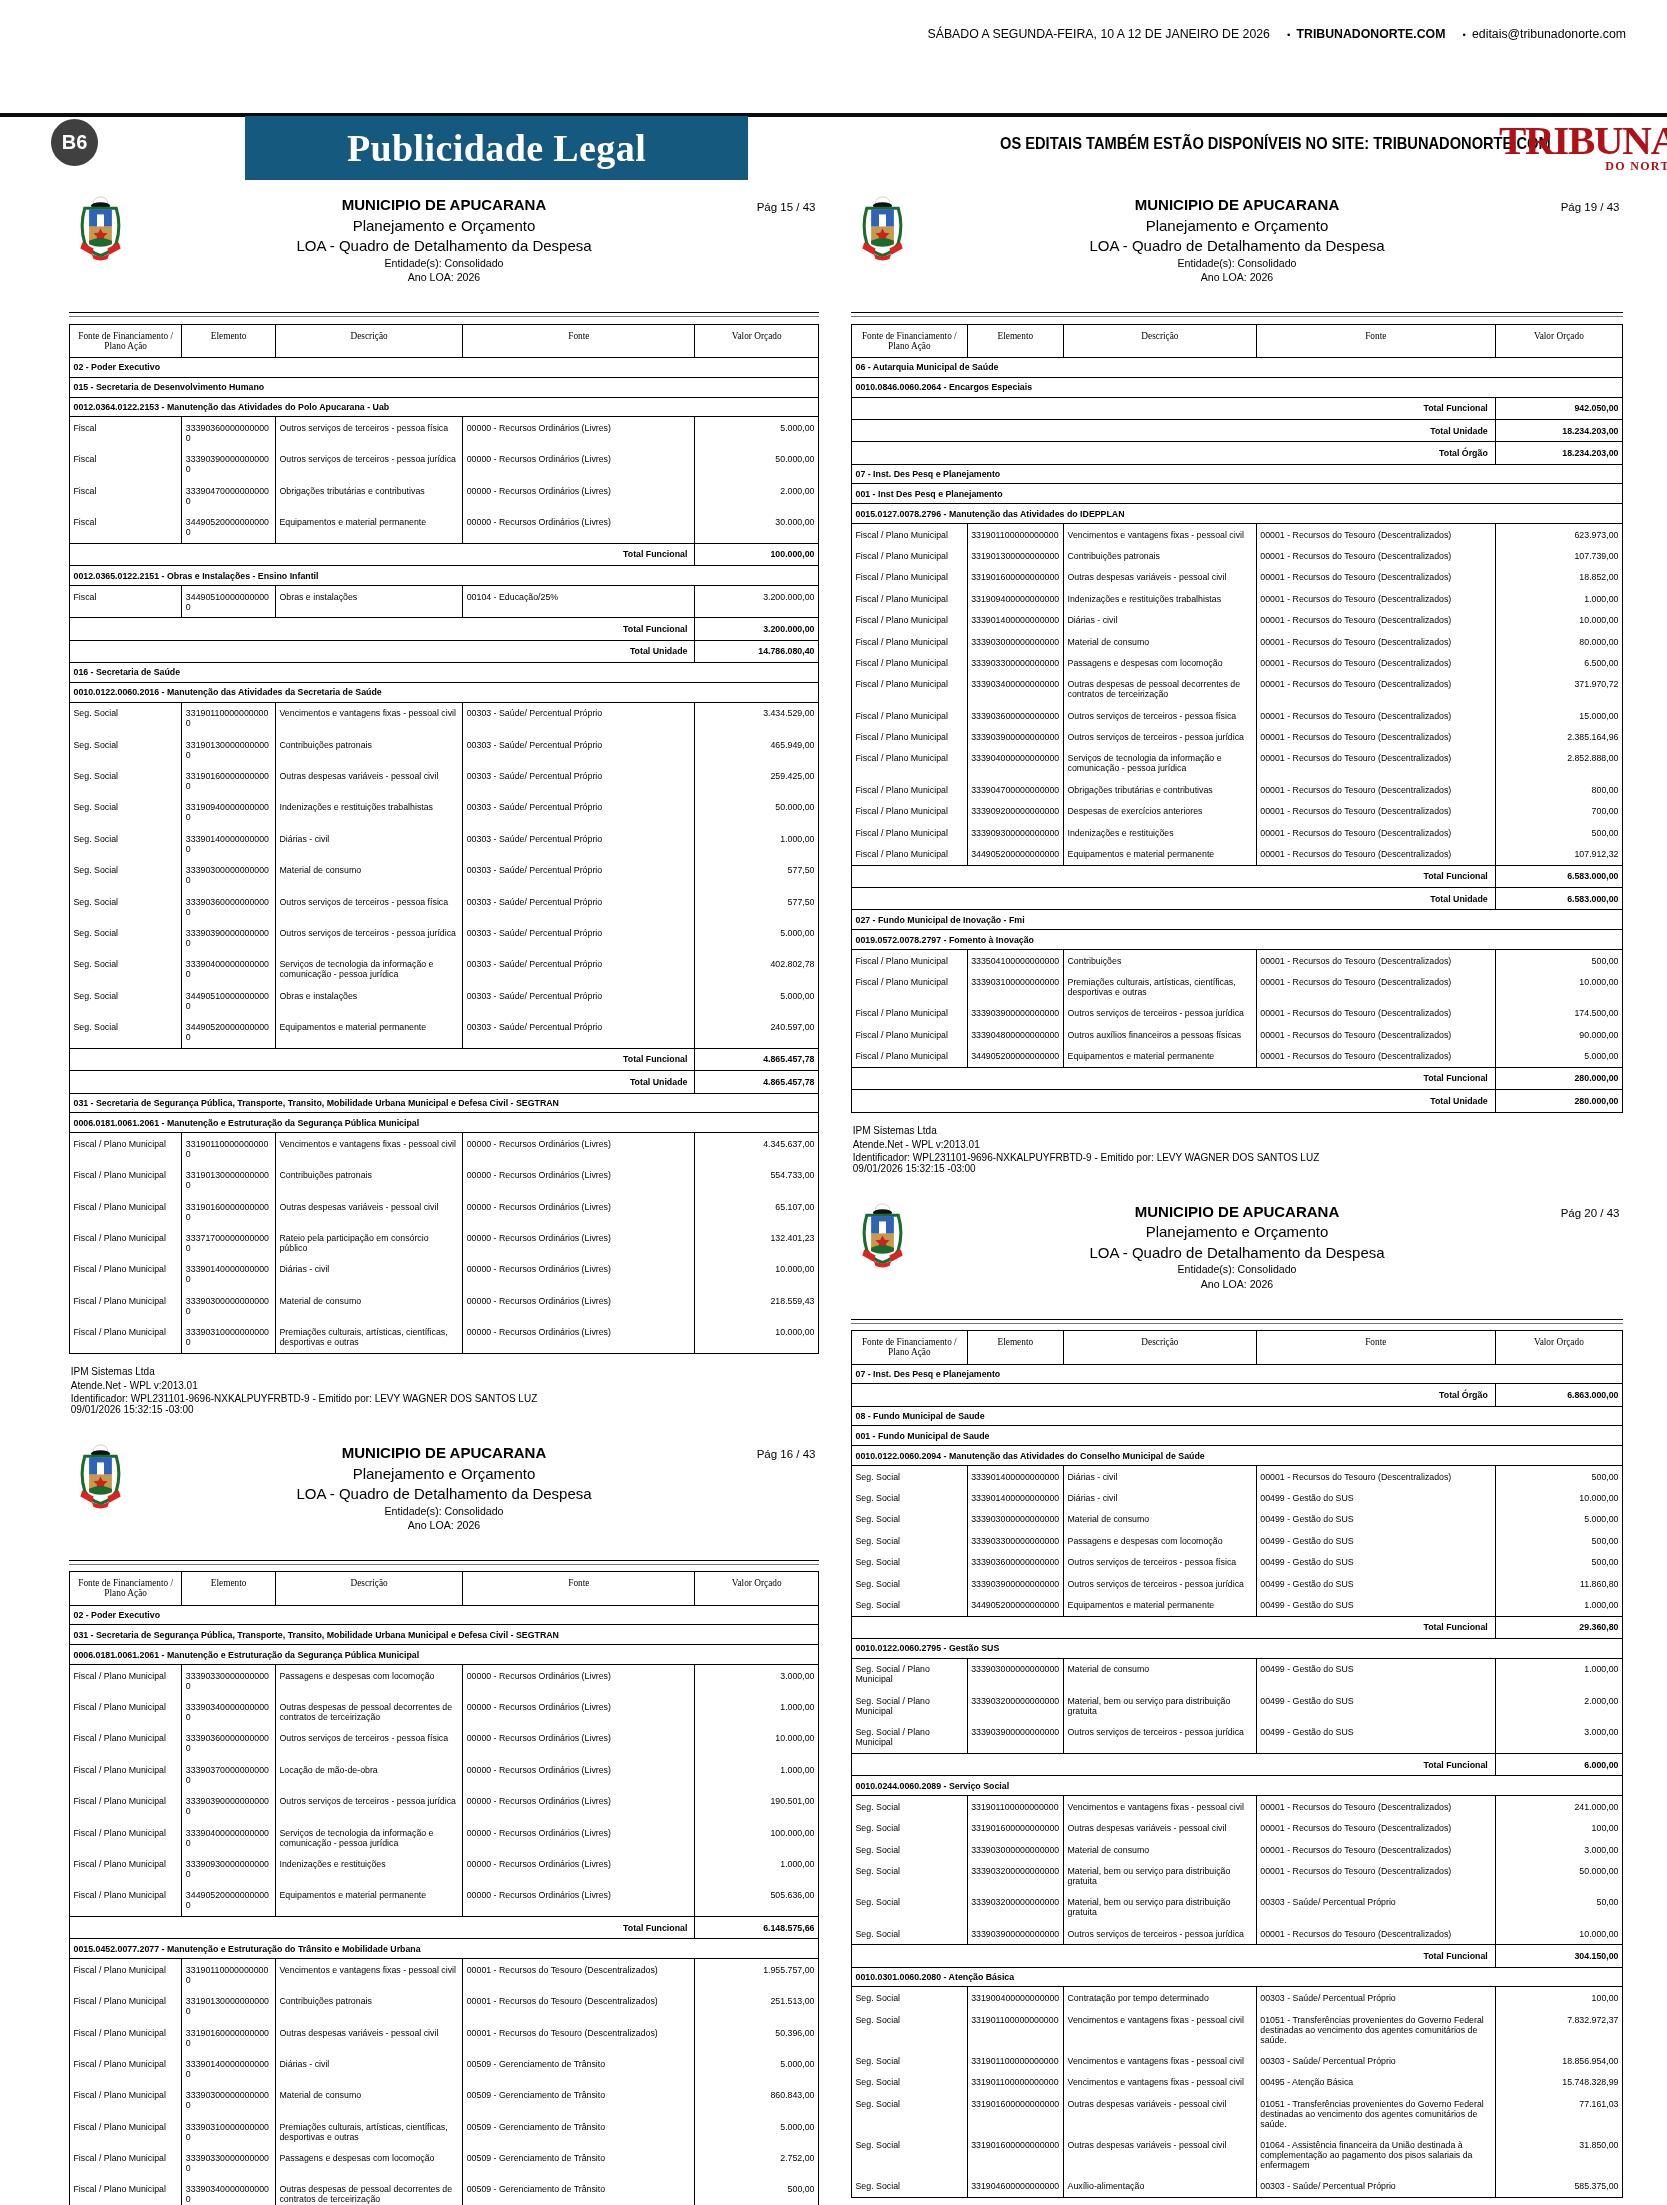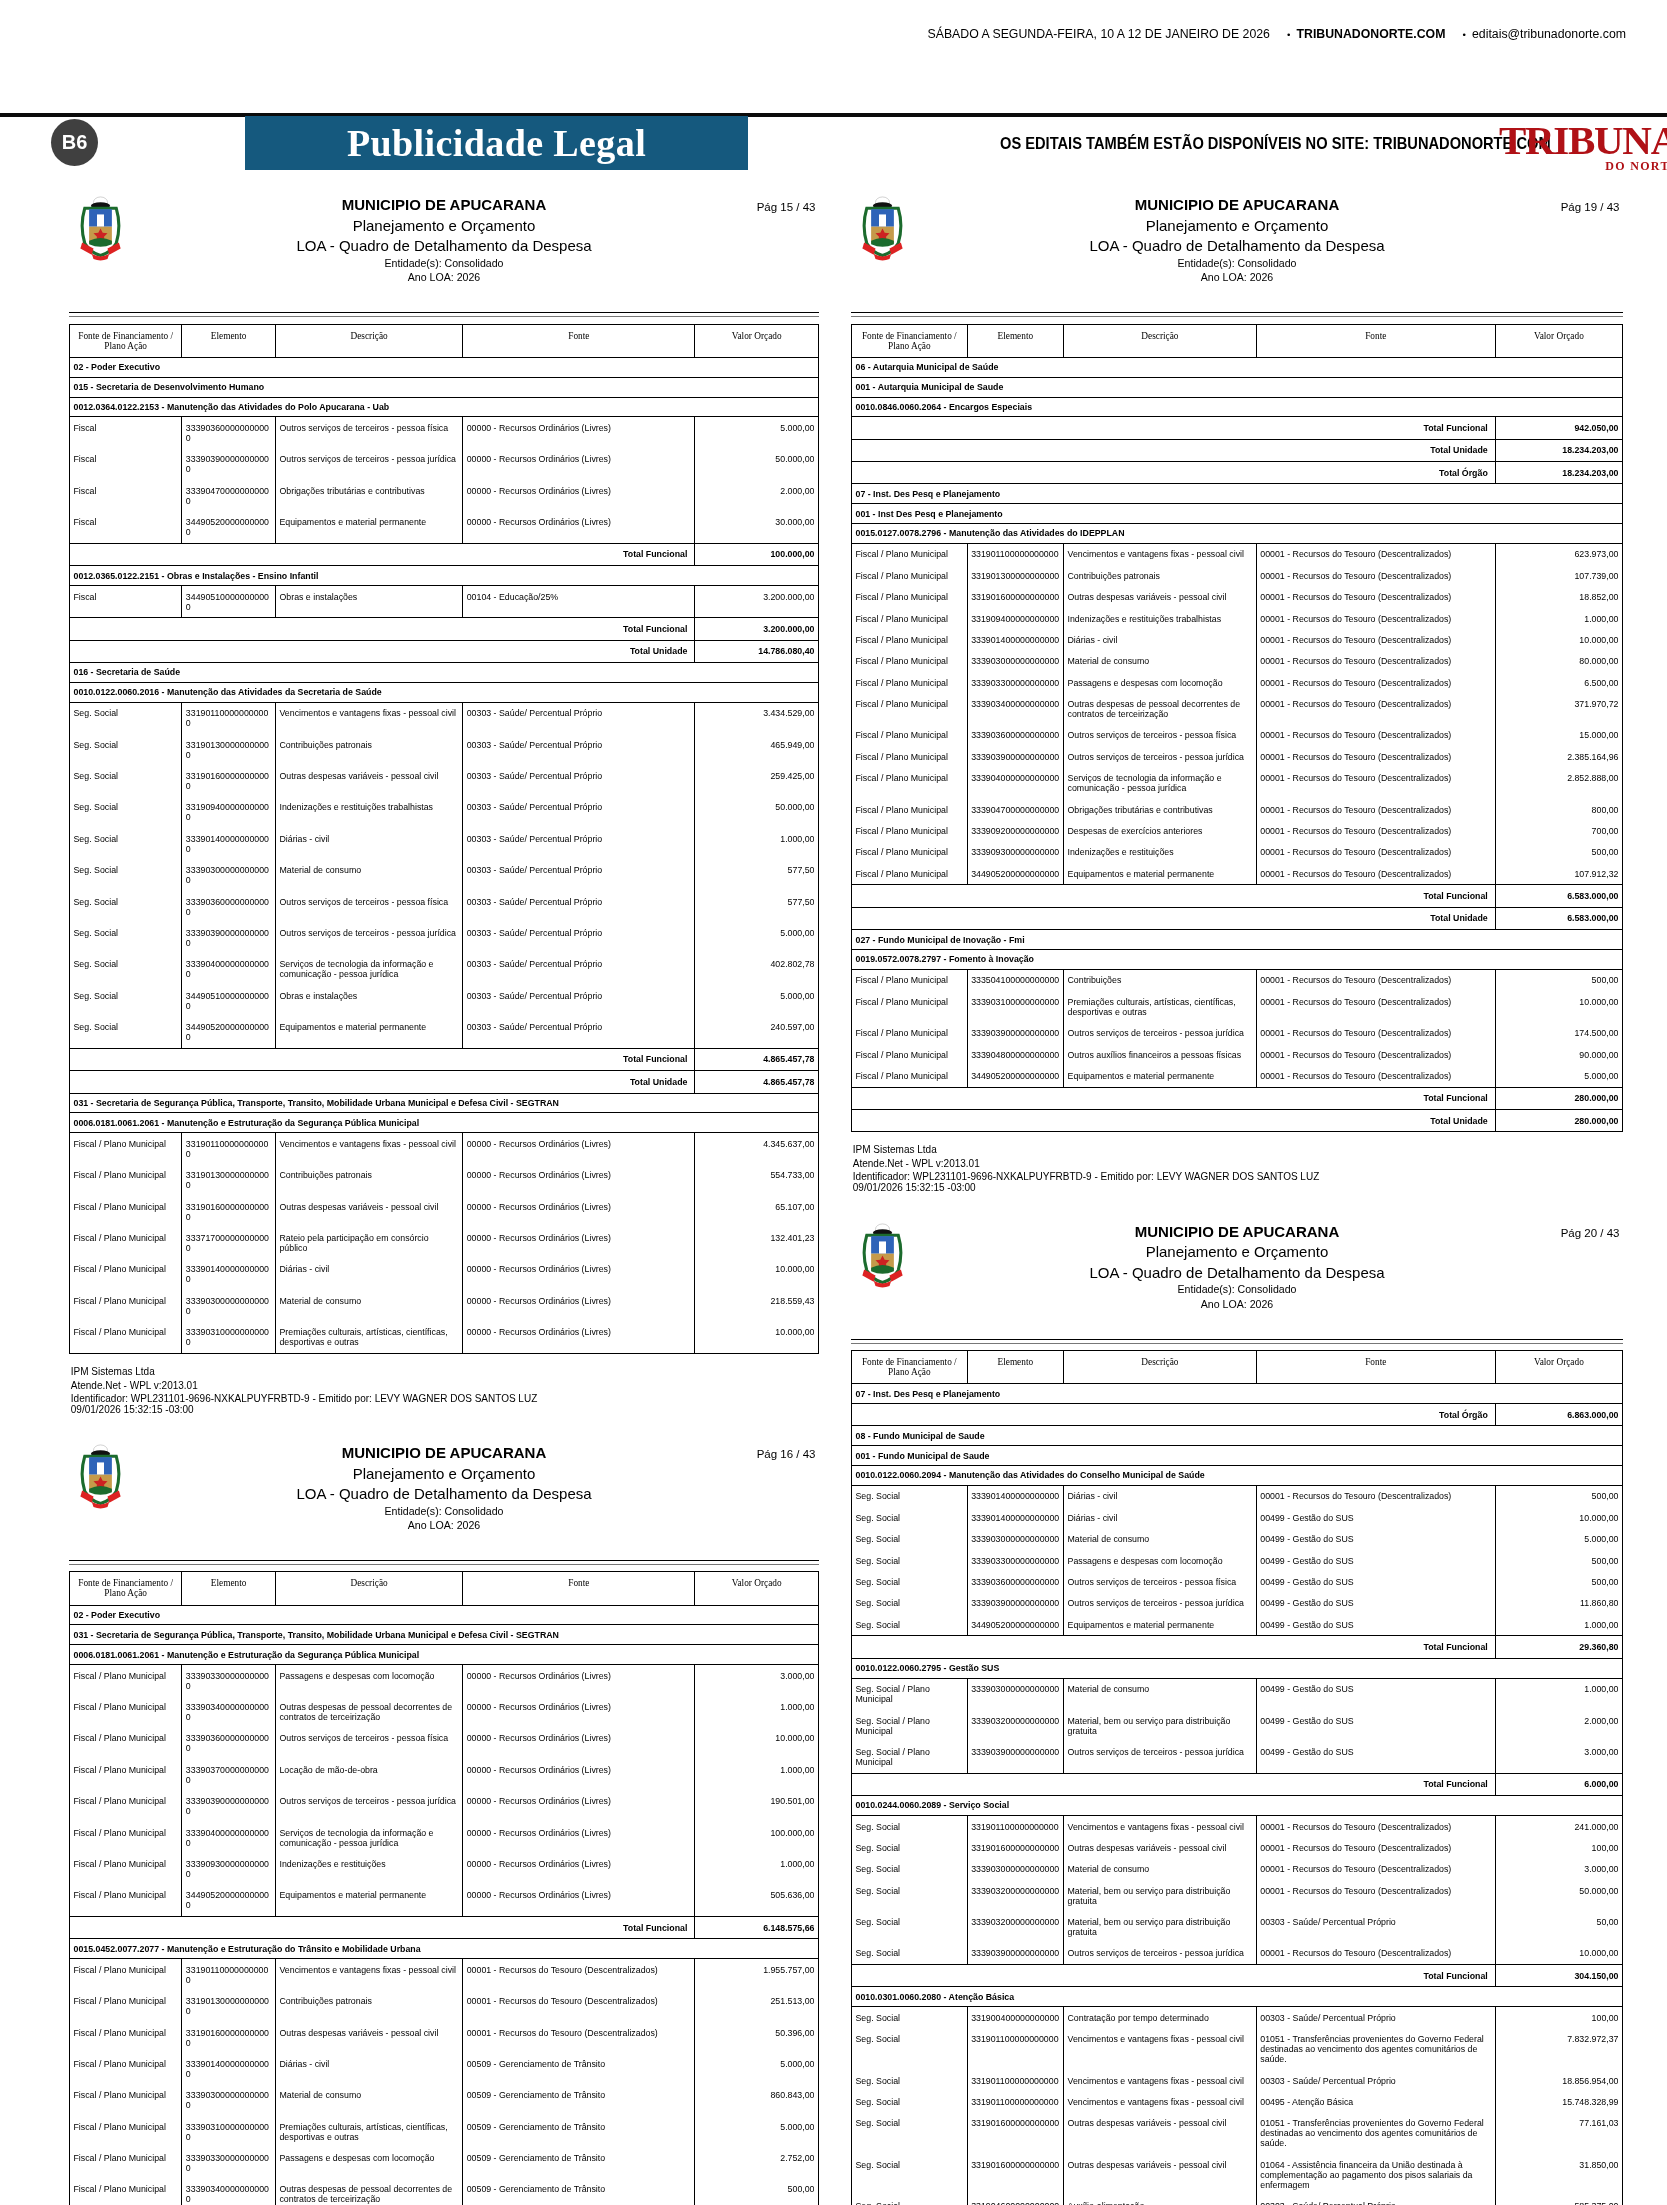--- a/index.html
+++ b/index.html
@@ -3,21 +3,21 @@
 <meta charset="utf-8">
 <style>
   html,body{margin:0;padding:0;background:#ffffff;}
   body{width:1667px;height:2840px;position:relative;font-family:"Liberation Sans",sans-serif;color:#000;overflow:hidden;}
   
   .topbar{position:absolute;top:26.5px;right:41px;font-size:12.3px;white-space:nowrap;}
   .topbar .site{font-weight:700;}
   .topbar .bullet{font-size:9.7px;margin:0 6.2px 0 17px;}
   .mast-rule{position:absolute;top:113px;left:0;width:1667px;height:4px;background:#0b0b0b;}
   .badge{position:absolute;top:119px;left:51px;width:47px;height:47px;border-radius:50%;background:#404040;color:#fff;display:flex;align-items:center;justify-content:center;font-size:20px;font-weight:700;}
-  .section-box{position:absolute;top:116px;left:245px;width:503px;height:54px;background:#15597e;color:#fff;display:flex;align-items:center;justify-content:center;font-family:"Liberation Serif",serif;font-weight:700;font-size:38px;letter-spacing:0.4px;}
+  .section-box{position:absolute;top:116px;left:245px;width:503px;height:64px;background:#15597e;color:#fff;display:flex;align-items:center;justify-content:center;font-family:"Liberation Serif",serif;font-weight:700;font-size:38px;letter-spacing:0.4px;}
   .notice{position:absolute;top:134px;left:1000px;font-size:16.3px;font-weight:700;white-space:nowrap;transform:scaleX(0.90);transform-origin:left center;}
   .brand{position:absolute;top:122px;left:1499px;color:#b01116;font-family:"Liberation Serif",serif;font-weight:700;font-size:41px;letter-spacing:-1.3px;line-height:0.9;text-align:right;}
   .brand .sub{display:block;font-size:12px;letter-spacing:1.3px;margin-top:1.8px;}
   
   .cols{position:absolute;top:191px;left:69px;width:1554px;display:flex;gap:32px;align-items:flex-start;}
   #col-left{width:750px;}
   #col-right{width:772px;}
   .panel{margin-bottom:24px;}
   .phead{position:relative;min-height:109px;padding-top:5.3px;}
   .crest{position:absolute;left:7px;top:4.4px;}
@@ -530,23 +530,20 @@
           <th>Elemento</th>
           <th>Descrição</th>
           <th>Fonte</th>
           <th>Valor Orçado</th>
         </tr>
       </thead>
       <tbody>
             <tr class="sec">
               <td colspan="5">06 - Autarquia Municipal de Saúde</td>
             </tr>
-            <tr class="sec">
-              <td colspan="5">001 - Autarquia Municipal de Saude</td>
-            </tr>
             <tr class="act">
               <td colspan="5">0010.0846.0060.2064 - Encargos Especiais</td>
             </tr>
             <tr class="tot">
               <td colspan="4" class="tlabel">Total Funcional</td>
               <td class="val">942.050,00</td>
             </tr>
             <tr class="tot">
               <td colspan="4" class="tlabel">Total Unidade</td>
               <td class="val">18.234.203,00</td>

